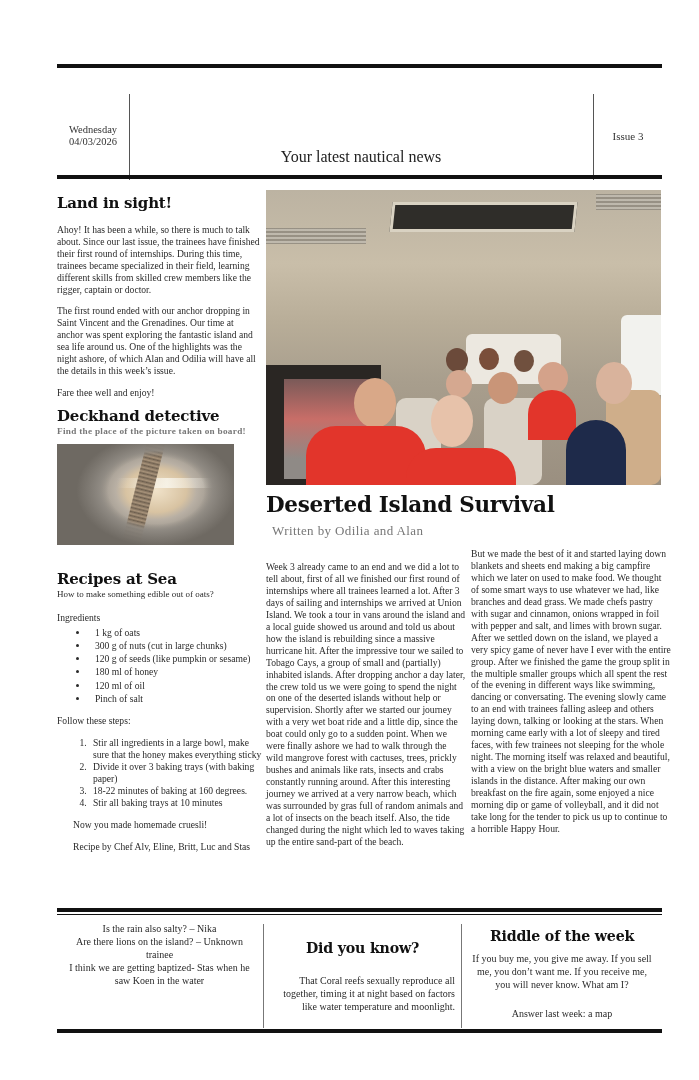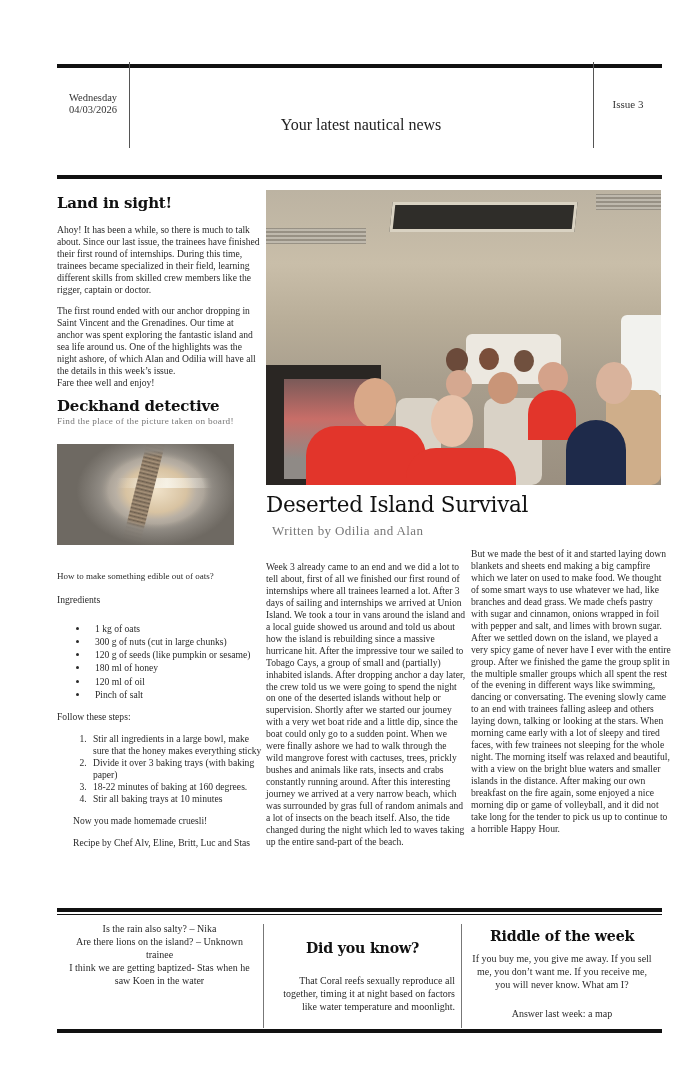--- a/index.html
+++ b/index.html
@@ -3,31 +3,31 @@
   <meta charset="utf-8">
   <style>
     * { box-sizing: border-box; margin: 0; padding: 0; }
     html, body { width: 699px; height: 1080px; background: #ffffff; overflow: hidden; }
     body { font-family: "Liberation Serif", "DejaVu Serif", serif; color: #222; position: relative; }
 
     .rule { position: absolute; left: 57px; width: 605px; background: #111; }
     .rule.thick { height: 4px; }
     .rule.thin { height: 1px; background: #555; }
 
-    .masthead { position: absolute; left: 57px; top: 48px; width: 605px; height: 116px; }
+    .masthead { position: absolute; left: 57px; top: 80px; width: 605px; height: 116px; }
     .mast-date { position: absolute; left: 0; top: 44px; width: 72px; text-align: center; font-size: 10.5px; line-height: 12px; color: #333; }
     .mast-vsep { position: absolute; top: 14px; width: 1px; height: 86px; background: #555; }
     .mast-title { position: absolute; left: 72px; width: 464px; top: 6px; text-align: center; font-family: "DejaVu Serif", serif; font-weight: bold; font-size: 52px; letter-spacing: -1px; color: #111; line-height: 64px; }
     .mast-tag { position: absolute; left: 72px; width: 464px; top: 68px; text-align: center; font-size: 16px; color: #222; }
     .mast-issue { position: absolute; left: 537px; width: 68px; top: 50px; text-align: center; font-size: 11px; color: #333; }
 
     .col-left { position: absolute; left: 57px; top: 192px; width: 205px; }
     h2.sec { font-family: "DejaVu Serif", serif; font-weight: bold; font-size: 15px; color: #111; letter-spacing: -0.2px; }
     p.body { font-size: 9.6px; line-height: 11.9px; color: #2a2a2a; }
-    .sub-grey { font-size: 9.2px; color: #777; letter-spacing: 0.3px; }
+    .sub-grey { font-size: 9.2px; color: #777; letter-spacing: 0.3px; font-weight: bold; }
 
     .detective-photo { position: absolute; left: 57px; top: 444px; width: 177px; height: 101px; overflow: hidden;
       background: radial-gradient(ellipse 38% 48% at 56% 46%, #f0e2c9 0%, #d8c3a2 45%, #b9b0a4 60%, #8c877f 100%); }
     .detective-photo .bolt { position: absolute; left: 76px; top: -10px; width: 18px; height: 130px; transform: rotate(14deg);
       background: repeating-linear-gradient(180deg, #7a6a58 0px, #a8937a 2px, #6a5c4c 4px); }
     .detective-photo .rim { position: absolute; inset: 0;
       background: radial-gradient(ellipse 45% 55% at 56% 46%, rgba(0,0,0,0) 60%, rgba(140,135,128,0.9) 72%, rgba(110,105,98,1) 100%); }
     .detective-photo .glow { position: absolute; left: 60px; top: 34px; width: 100px; height: 10px; background: linear-gradient(90deg, rgba(255,255,255,0), rgba(250,248,240,0.8), rgba(255,255,255,0)); }
 
     .recipes { position: absolute; left: 57px; top: 570px; width: 208px; }
@@ -41,21 +41,21 @@
     .main-photo .ceiling-vent { position: absolute; height: 16px; background: repeating-linear-gradient(180deg, #7d766a 0px, #d4cfc4 2px, #7d766a 4px); opacity: 0.9; }
     .main-photo .hatch { position: absolute; left: 125px; top: 12px; width: 185px; height: 30px; background: #2f2d29; transform: skewX(-6deg); border: 3px solid #d9d2c2; }
     .main-photo .rear { position: absolute; left: 200px; top: 144px; width: 95px; height: 50px; background: #ece8e0; border-radius: 6px 6px 0 0; }
     .main-photo .window-l { position: absolute; left: 0; top: 175px; width: 115px; height: 120px; background: #2a2623; }
     .main-photo .window-l .pane { position: absolute; left: 18px; top: 14px; width: 90px; height: 100px; background: linear-gradient(180deg, #7a5a58, #c86e68 40%, #8f8a86 80%); }
     .main-photo .window-r { position: absolute; left: 355px; top: 125px; width: 40px; height: 80px; background: #f2f2ee; border-radius: 6px 0 0 6px; }
     .main-photo .seat { position: absolute; background: #d9d2c6; border-radius: 10px; }
     .main-photo .person { position: absolute; border-radius: 50%; }
     .main-photo .shirt { position: absolute; background: #e2352b; border-radius: 30px 30px 0 0; }
 
-    .article-title { position: absolute; left: 266px; top: 492px; font-family: "DejaVu Serif", serif; font-weight: normal; font-size: 21.5px; color: #111; letter-spacing: -0.3px; }
+    .article-title { position: absolute; left: 266px; top: 492px; font-family: "DejaVu Serif", serif; font-weight: bold; font-size: 21.5px; color: #111; letter-spacing: -0.3px; }
     .article-byline { position: absolute; left: 272px; top: 523px; font-size: 13px; color: #777; letter-spacing: 0.4px; }
     .article-col { position: absolute; width: 200px; }
     .article-col p { font-size: 9.6px; line-height: 11.95px; color: #2a2a2a; }
 
     .footer { position: absolute; left: 57px; top: 914px; width: 605px; height: 116px; }
     .footer .cell { position: absolute; top: 0; height: 116px; text-align: center; }
     .footer .vsep { position: absolute; top: 10px; width: 1px; height: 104px; background: #777; }
     .footer h3 { font-family: "DejaVu Serif", serif; font-weight: bold; font-size: 14.2px; color: #111; letter-spacing: -0.2px; }
     .footer p { font-size: 10px; line-height: 13px; color: #2a2a2a; }
   </style>
@@ -72,35 +72,36 @@
   <div class="mast-tag">Your latest nautical news</div>
   <div class="mast-vsep" style="left:536px;"></div>
   <div class="mast-issue">Issue 3</div>
 </div>
 <div class="rule thick" style="top:175px;"></div>
 
 <div class="col-left">
   <h2 class="sec" style="margin-top:2px;">Land in sight!</h2>
   <p class="body" style="margin-top:12px;">Ahoy! It has been a while, so there is much to talk about. Since our last issue, the trainees have finished their first round of internships. During this time, trainees became specialized in their field, learning different skills from skilled crew members like the rigger, captain or doctor.</p>
   <p class="body" style="margin-top:10px;">The first round ended with our anchor dropping in Saint Vincent and the Grenadines. Our time at anchor was spent exploring the fantastic island and sea life around us. One of the highlights was the night ashore, of which Alan and Odilia will have all the details in this week’s issue.</p>
-  <p class="body" style="">Fare thee well and enjoy!</p>
+  <p class="body" style="margin-top:10px;">Fare thee well and enjoy!</p>
   <h2 class="sec" style="margin-top:8px;">Deckhand detective</h2>
   <div class="sub-grey" style="margin-top:1px;">Find the place of the picture taken on board!</div>
 </div>
 
 <div class="detective-photo" aria-label="close-up of a threaded bolt inside a porthole-like opening">
   <div class="glow"></div>
   <div class="bolt"></div>
   <div class="rim"></div>
 </div>
 
 <div class="recipes">
+  <h2 class="sec">Recipes at Sea</h2>
   <p class="body" style="font-size:9px;margin-top:1px;">How to make something edible out of oats?</p>
   <p class="body" style="margin-top:11px;">Ingredients</p>
-  <ul style="margin-top:16px;">
+  <ul style="margin-top:2px;">
     <li>1 kg of oats</li>
     <li>300 g of nuts (cut in large chunks)</li>
     <li>120 g of seeds (like pumpkin or sesame)</li>
     <li>180 ml of honey</li>
     <li>120 ml of oil</li>
     <li>Pinch of salt</li>
   </ul>
   <p class="body" style="margin-top:10px;">Follow these steps:</p>
   <ol style="margin-top:10px;">
     <li>Stir all ingredients in a large bowl, make sure that the honey makes everything sticky</li>

